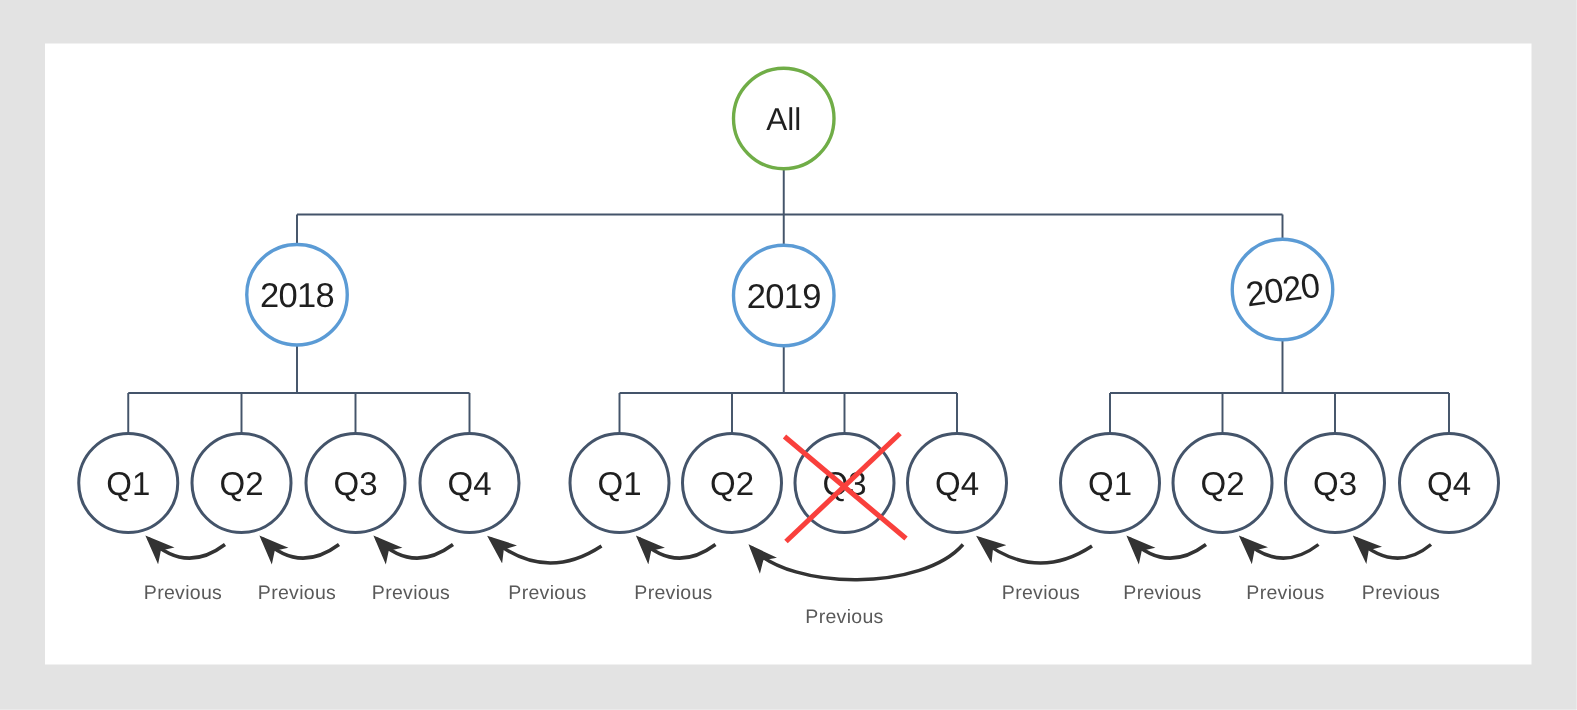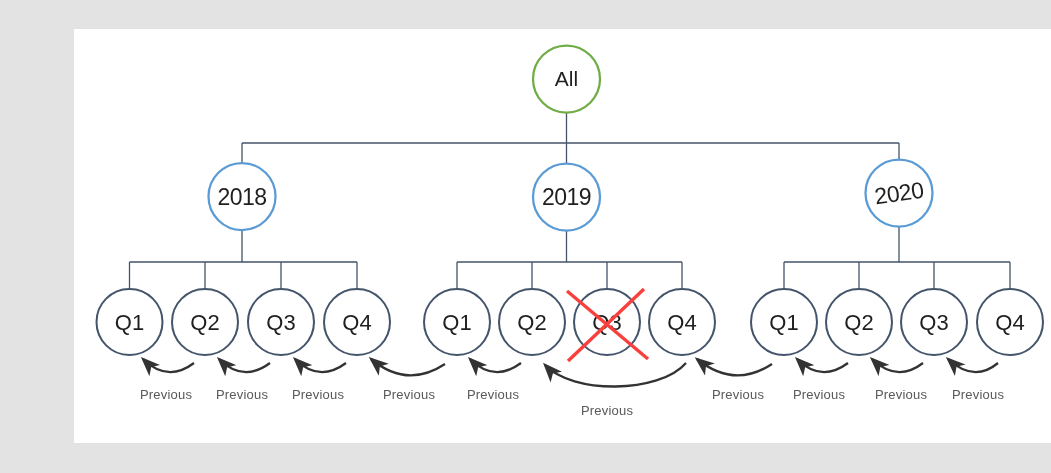--- a/index.html
+++ b/index.html
@@ -4,21 +4,21 @@
 <style>
   html, body {
     margin: 0;
     padding: 0;
     width: 1051px;
     height: 473px;
     background: #e3e3e3;
     overflow: hidden;
     font-family: "Liberation Sans", sans-serif;
   }
-  .stage { position: relative; width: 901px; height: 473px; margin-left: 44px; }
+  .stage { position: relative; width: 901px; height: 473px; }
   svg { display: block; }
   .node-label   { font-size: 22px; }
   .year-label   { font-size: 23px; letter-spacing: -0.5px; }
   .root-label   { font-size: 21px; }
   .prev-label   { font-size: 13px; letter-spacing: 0.2px; }
 </style>
 </head>
 <body>
 
 <div class="stage">

